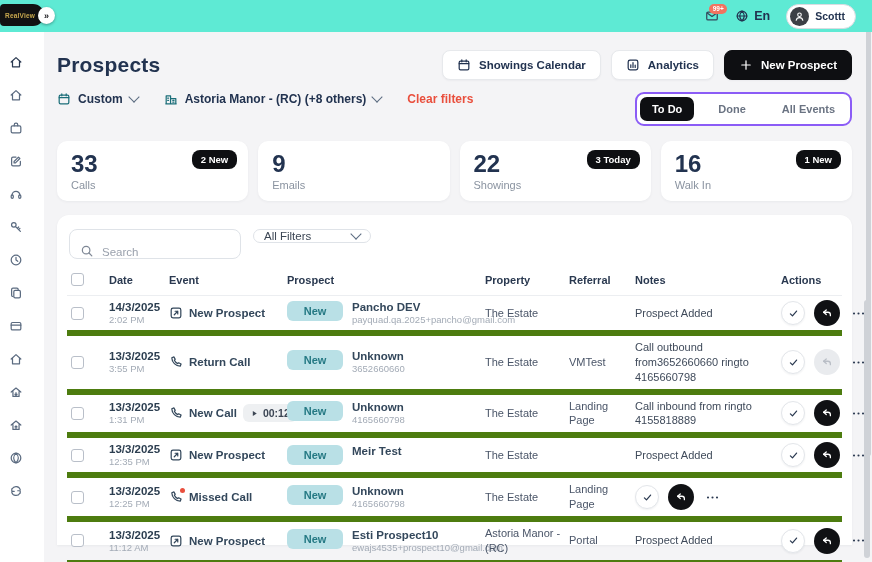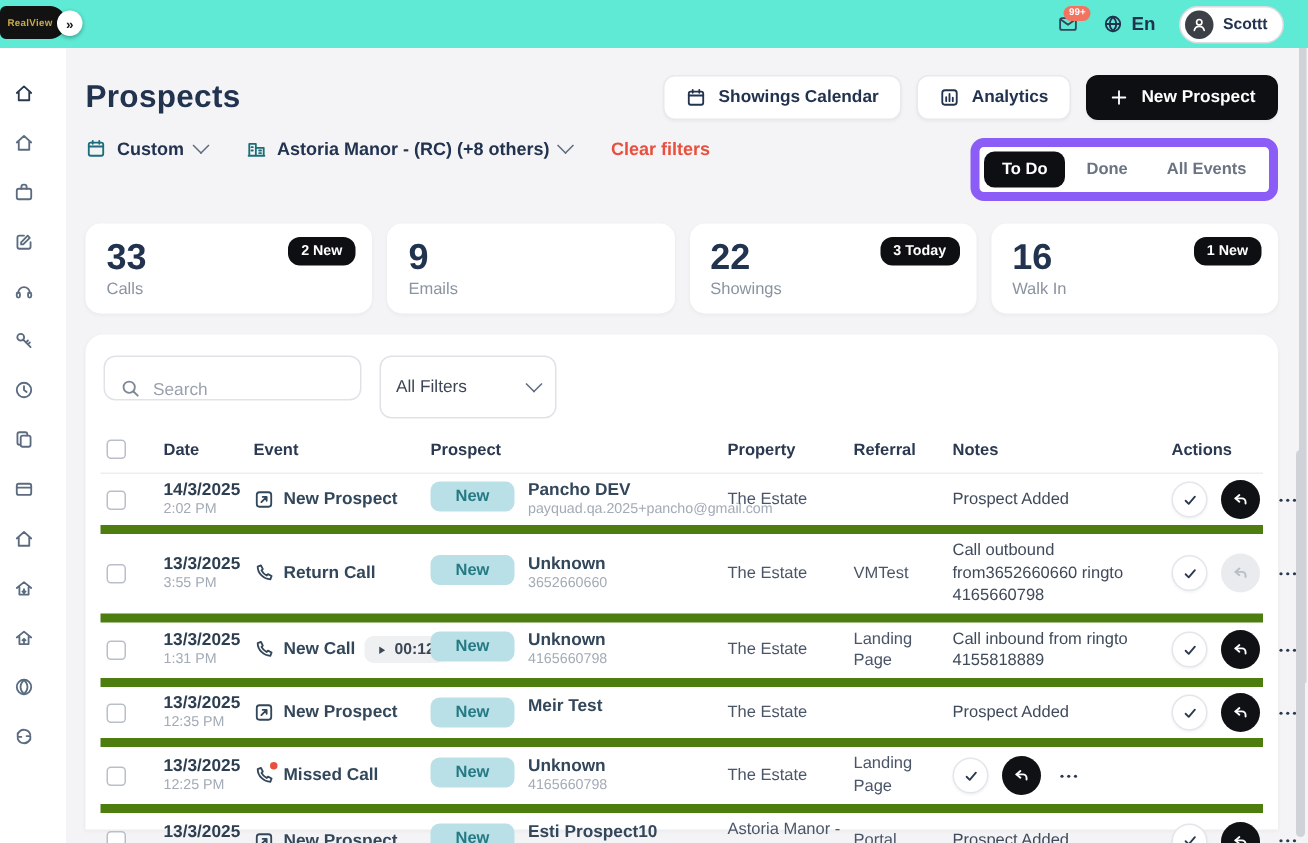--- a/index.html
+++ b/index.html
@@ -33,37 +33,37 @@
   .page-title{font-size:21px;font-weight:800;color:#223350;letter-spacing:.2px}
   .head-actions{margin-left:auto;display:flex;gap:10px}
   .btn{display:flex;align-items:center;gap:8px;height:30px;padding:0 14px;border-radius:8px;border:1px solid #e7e9ec;background:#fff;font-size:11.5px;font-weight:bold;color:#223350;cursor:pointer;box-shadow:0 1px 2px rgba(20,30,50,.04)}
   .btn-dark{background:#0e0f12;border-color:#0e0f12;color:#fff}
 
   .filter-row{display:flex;align-items:flex-start;margin-top:12px;gap:26px}
   .filter-item{display:flex;align-items:center;gap:7px;font-size:12px;font-weight:600;color:#223350;cursor:pointer}
   .filter-item .f-icon{color:#1b6e79}
   .chev{width:8px;height:8px;border-right:1.6px solid #5b6b80;border-bottom:1.6px solid #5b6b80;transform:rotate(45deg);margin-top:-4px}
   .clear-filters{font-size:12px;font-weight:bold;color:#e94f3d;cursor:pointer}
-  .segmented{margin-left:auto;display:flex;align-items:center;background:#fff;border:6px solid #8b5cf6;border-radius:9px;padding:3px;gap:2px}
+  .segmented{margin-left:auto;display:flex;align-items:center;background:#fff;border:2px solid #8b5cf6;border-radius:9px;padding:3px;gap:12px}
   .seg-btn{font-size:11px;font-weight:600;color:#6a7382;padding:6px 12px;border-radius:7px;background:transparent;border:none;cursor:pointer}
   .seg-btn.active{background:#0e0f12;color:#fff;font-weight:bold}
 
   .stats-row{display:flex;gap:10px;margin-top:15px}
   .stat-card{flex:1;background:#fff;border-radius:10px;padding:9px 14px;position:relative;box-shadow:0 1px 3px rgba(20,30,50,.05);min-height:60px}
   .stat-value{font-size:24px;font-weight:800;color:#223350;line-height:1.15}
   .stat-label{font-size:11px;color:#8a93a0;margin-top:1px}
   .stat-badge{position:absolute;top:9px;right:11px;background:#0e0f12;color:#fff;font-size:9.5px;font-weight:bold;padding:4px 9px;border-radius:8px}
 
   
   .table-card{margin-top:14px;background:#fff;border-radius:12px 12px 0 0;padding:14px 10px 0 10px;height:330px;box-shadow:0 1px 3px rgba(20,30,50,.05)}
   .search-row{display:flex;gap:12px;padding-left:2px}
   .search-box{display:flex;align-items:flex-end;gap:8px;width:172px;height:30px;border:1px solid #dfe3e8;border-radius:8px;padding:0 10px;background:#fff;color:#7e8795}
   .search-box input{border:none;outline:none;width:110px;font-size:11.5px;font-family:"Liberation Sans",sans-serif;color:#3c4654;background:transparent}
   .search-box input::placeholder{color:#9aa1ad}
-  .filters-dd{display:flex;align-items:center;justify-content:space-between;width:118px;height:42px;border:1px solid #dfe3e8;border-radius:8px;padding:0 10px;font-size:11.5px;color:#3c4654;cursor:pointer;background:#fff}
+  .filters-dd{display:flex;align-items:center;justify-content:space-between;width:118px;height:14px;border:1px solid #dfe3e8;border-radius:8px;padding:0 10px;font-size:11.5px;color:#3c4654;cursor:pointer;background:#fff}
 
   .grid{display:grid;grid-template-columns:34px 56px 114px 194px 80px 62px 142px 1fr;align-items:center;column-gap:4px;padding:0 4px}
   .thead{margin-top:14px;padding-bottom:9px;border-bottom:1px solid #eceef1}
   .th{font-size:11px;font-weight:bold;color:#2a3950}
   .tr{min-height:38px;border-bottom:6px solid #4d7c0f;padding-top:4px;padding-bottom:4px}
   .cb{width:13px;height:13px;border:1.5px solid #b9bfc9;border-radius:3px;background:#fff;display:inline-block;cursor:pointer}
   .date-main{font-size:11.5px;font-weight:bold;color:#2c3e50}
   .muted{font-size:9.5px;color:#a3abb6;margin-top:1px}
   .event-cell{display:flex;align-items:center;gap:6px;color:#33475b}
   .event-label{font-size:11.5px;font-weight:600;color:#33475b;white-space:nowrap}

